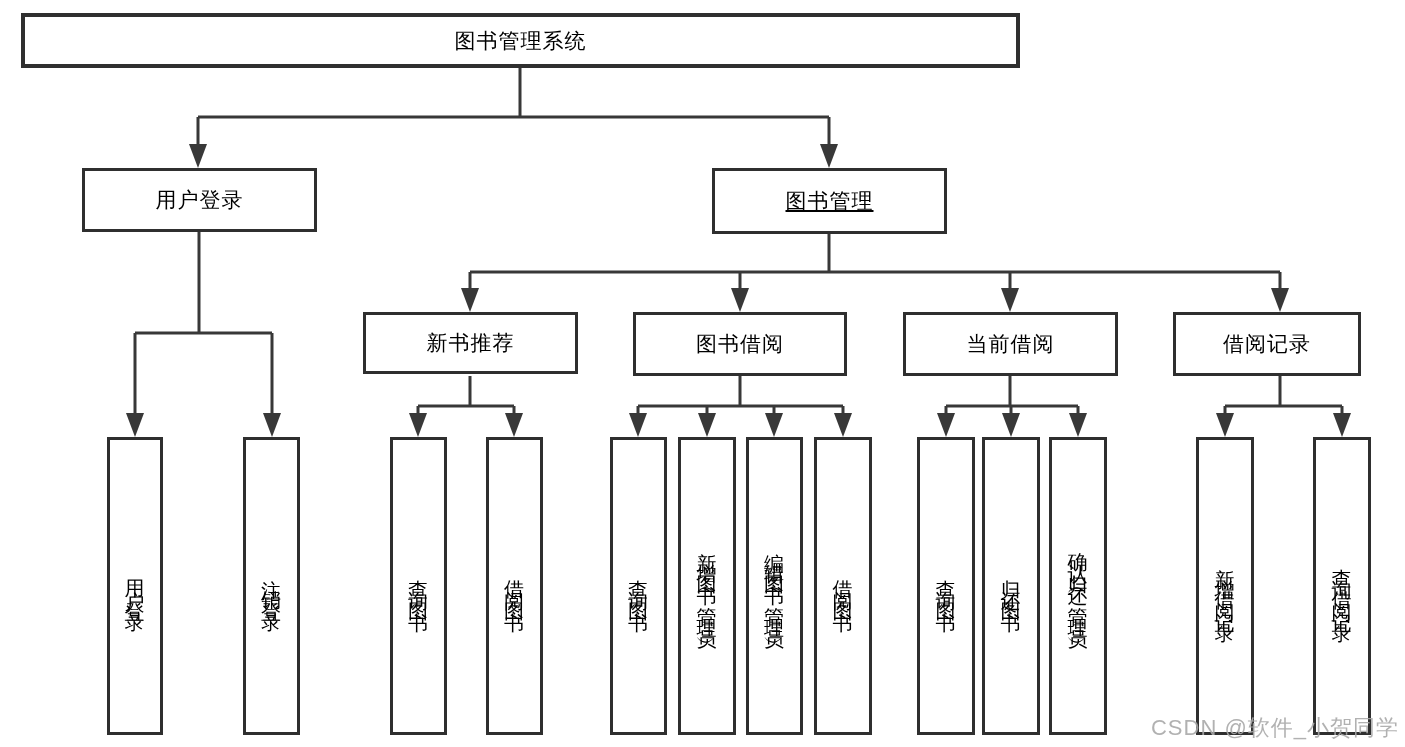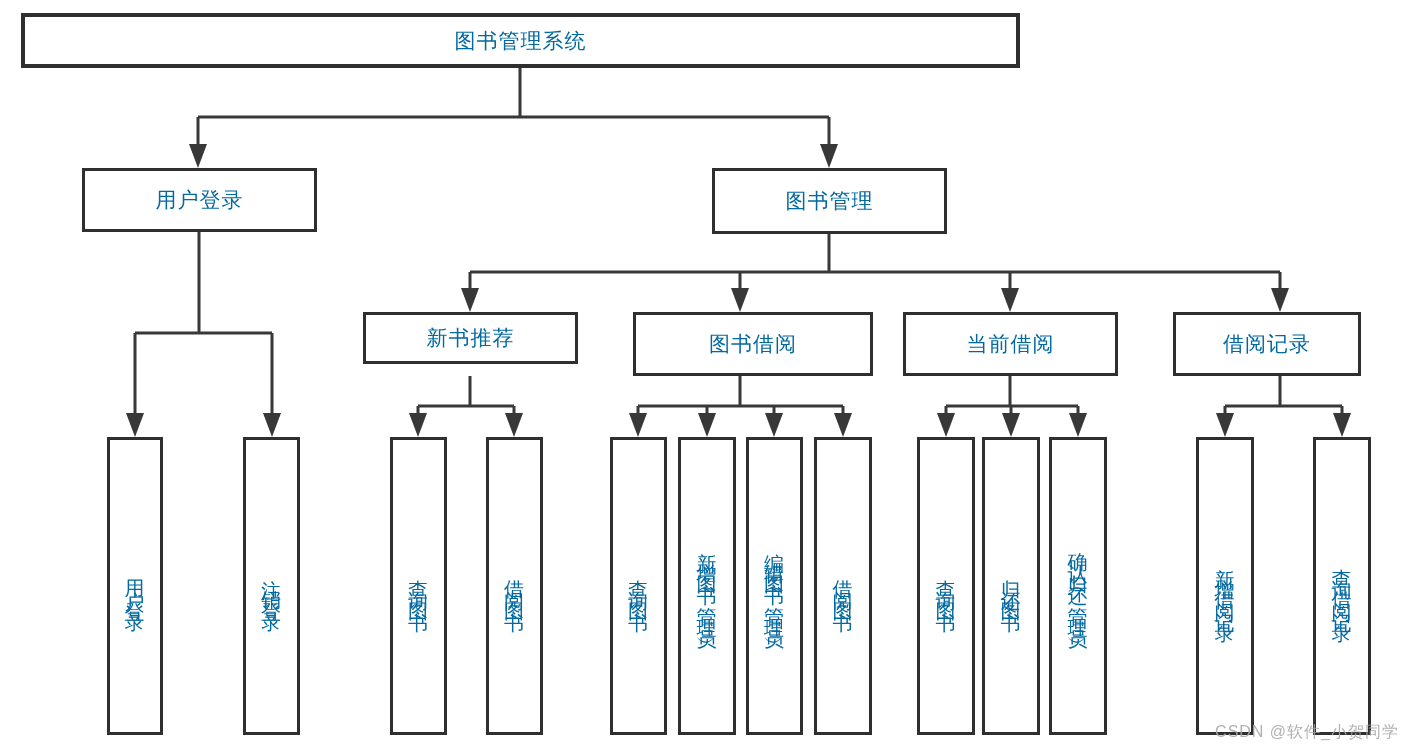--- a/index.html
+++ b/index.html
@@ -12,38 +12,38 @@
   }
   #connectors{position:absolute;left:0;top:0;z-index:1;}
   .box{
     position:absolute;
     box-sizing:border-box;
     background:#ffffff;
     border:3px solid #2f2f2f;
     display:flex;
     align-items:center;
     justify-content:center;
-    color:#0369a1;
+    color:#000000;
     z-index:2;
   }
   .root{border-width:4px;}
   .h-label{font-size:21px;letter-spacing:1px;white-space:nowrap;}
   .v-box{
     writing-mode:vertical-rl;
     text-orientation:mixed;
     font-size:20px;
     letter-spacing:11px;
     line-height:1;
   }
   .watermark{
     position:absolute;
     right:6px;
     bottom:4px;
     z-index:3;
-    font-size:16px;
+    font-size:22px;
     color:rgba(168,168,168,0.9);
     letter-spacing:1px;
     white-space:nowrap;
   }
 </style>
 </head>
 <body>
 
 <div id="canvas">
 
@@ -87,28 +87,28 @@
     </g>
   </svg>
 
   <div class="box root h-label" style="left:21px;top:13px;width:999px;height:55px;">
     <span>图书管理系统</span>
   </div>
 
   <div class="box h-label" style="left:82px;top:168px;width:235px;height:64px;">
     <span>用户登录</span>
   </div>
-  <div class="box h-label" style="left:712px;top:168px;width:235px;height:66px;">
+  <div class="box h-label" style="left:712px;top:168px;width:235px;height:66px;text-decoration:underline;">
     <span>图书管理</span>
   </div>
 
-  <div class="box h-label" style="left:363px;top:312px;width:215px;height:52px;text-align:center;">
+  <div class="box h-label" style="left:363px;top:312px;width:215px;height:62px;text-align:center;">
     <span>新书推荐</span>
   </div>
-  <div class="box h-label" style="left:633px;top:312px;width:240px;height:64px;">
+  <div class="box h-label" style="left:633px;top:312px;width:214px;height:64px;">
     <span>图书借阅</span>
   </div>
   <div class="box h-label" style="left:903px;top:312px;width:215px;height:64px;align-items:center;">
     <span>当前借阅</span>
   </div>
   <div class="box h-label" style="left:1173px;top:312px;width:188px;height:64px;">
     <span>借阅记录</span>
   </div>
 
   <div class="box v-box" style="left:107px;top:437px;width:56px;height:298px;">

